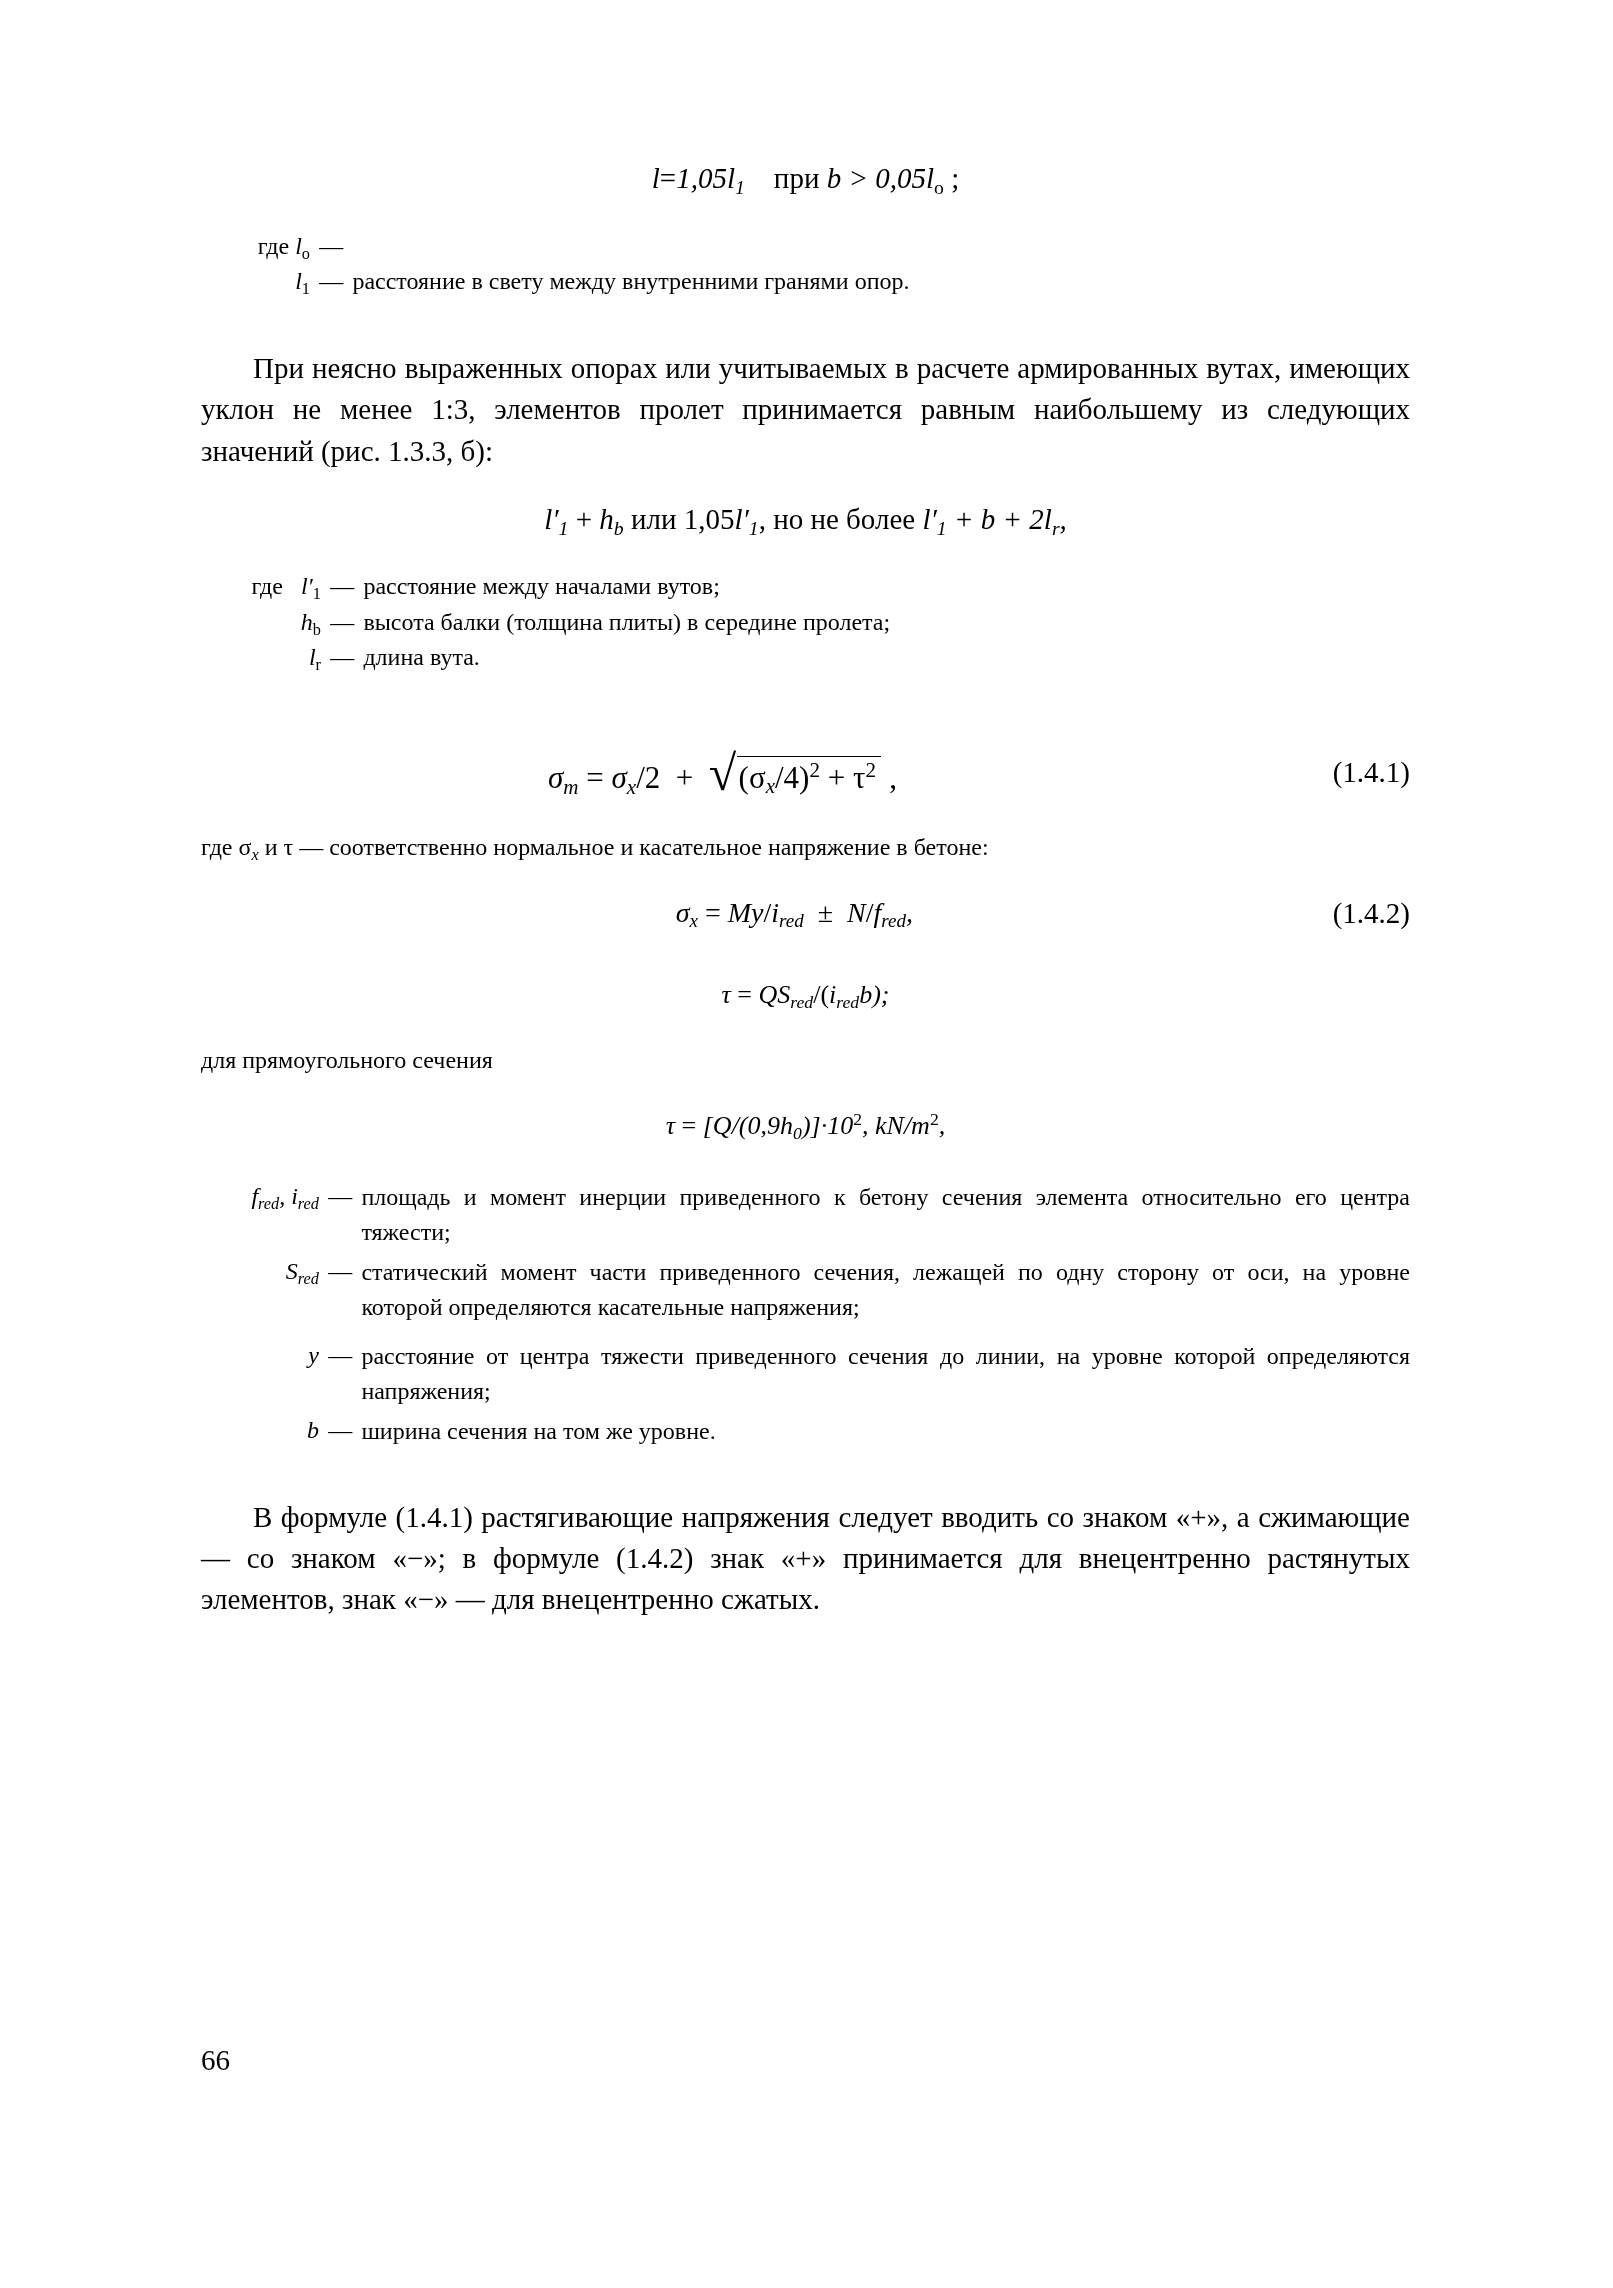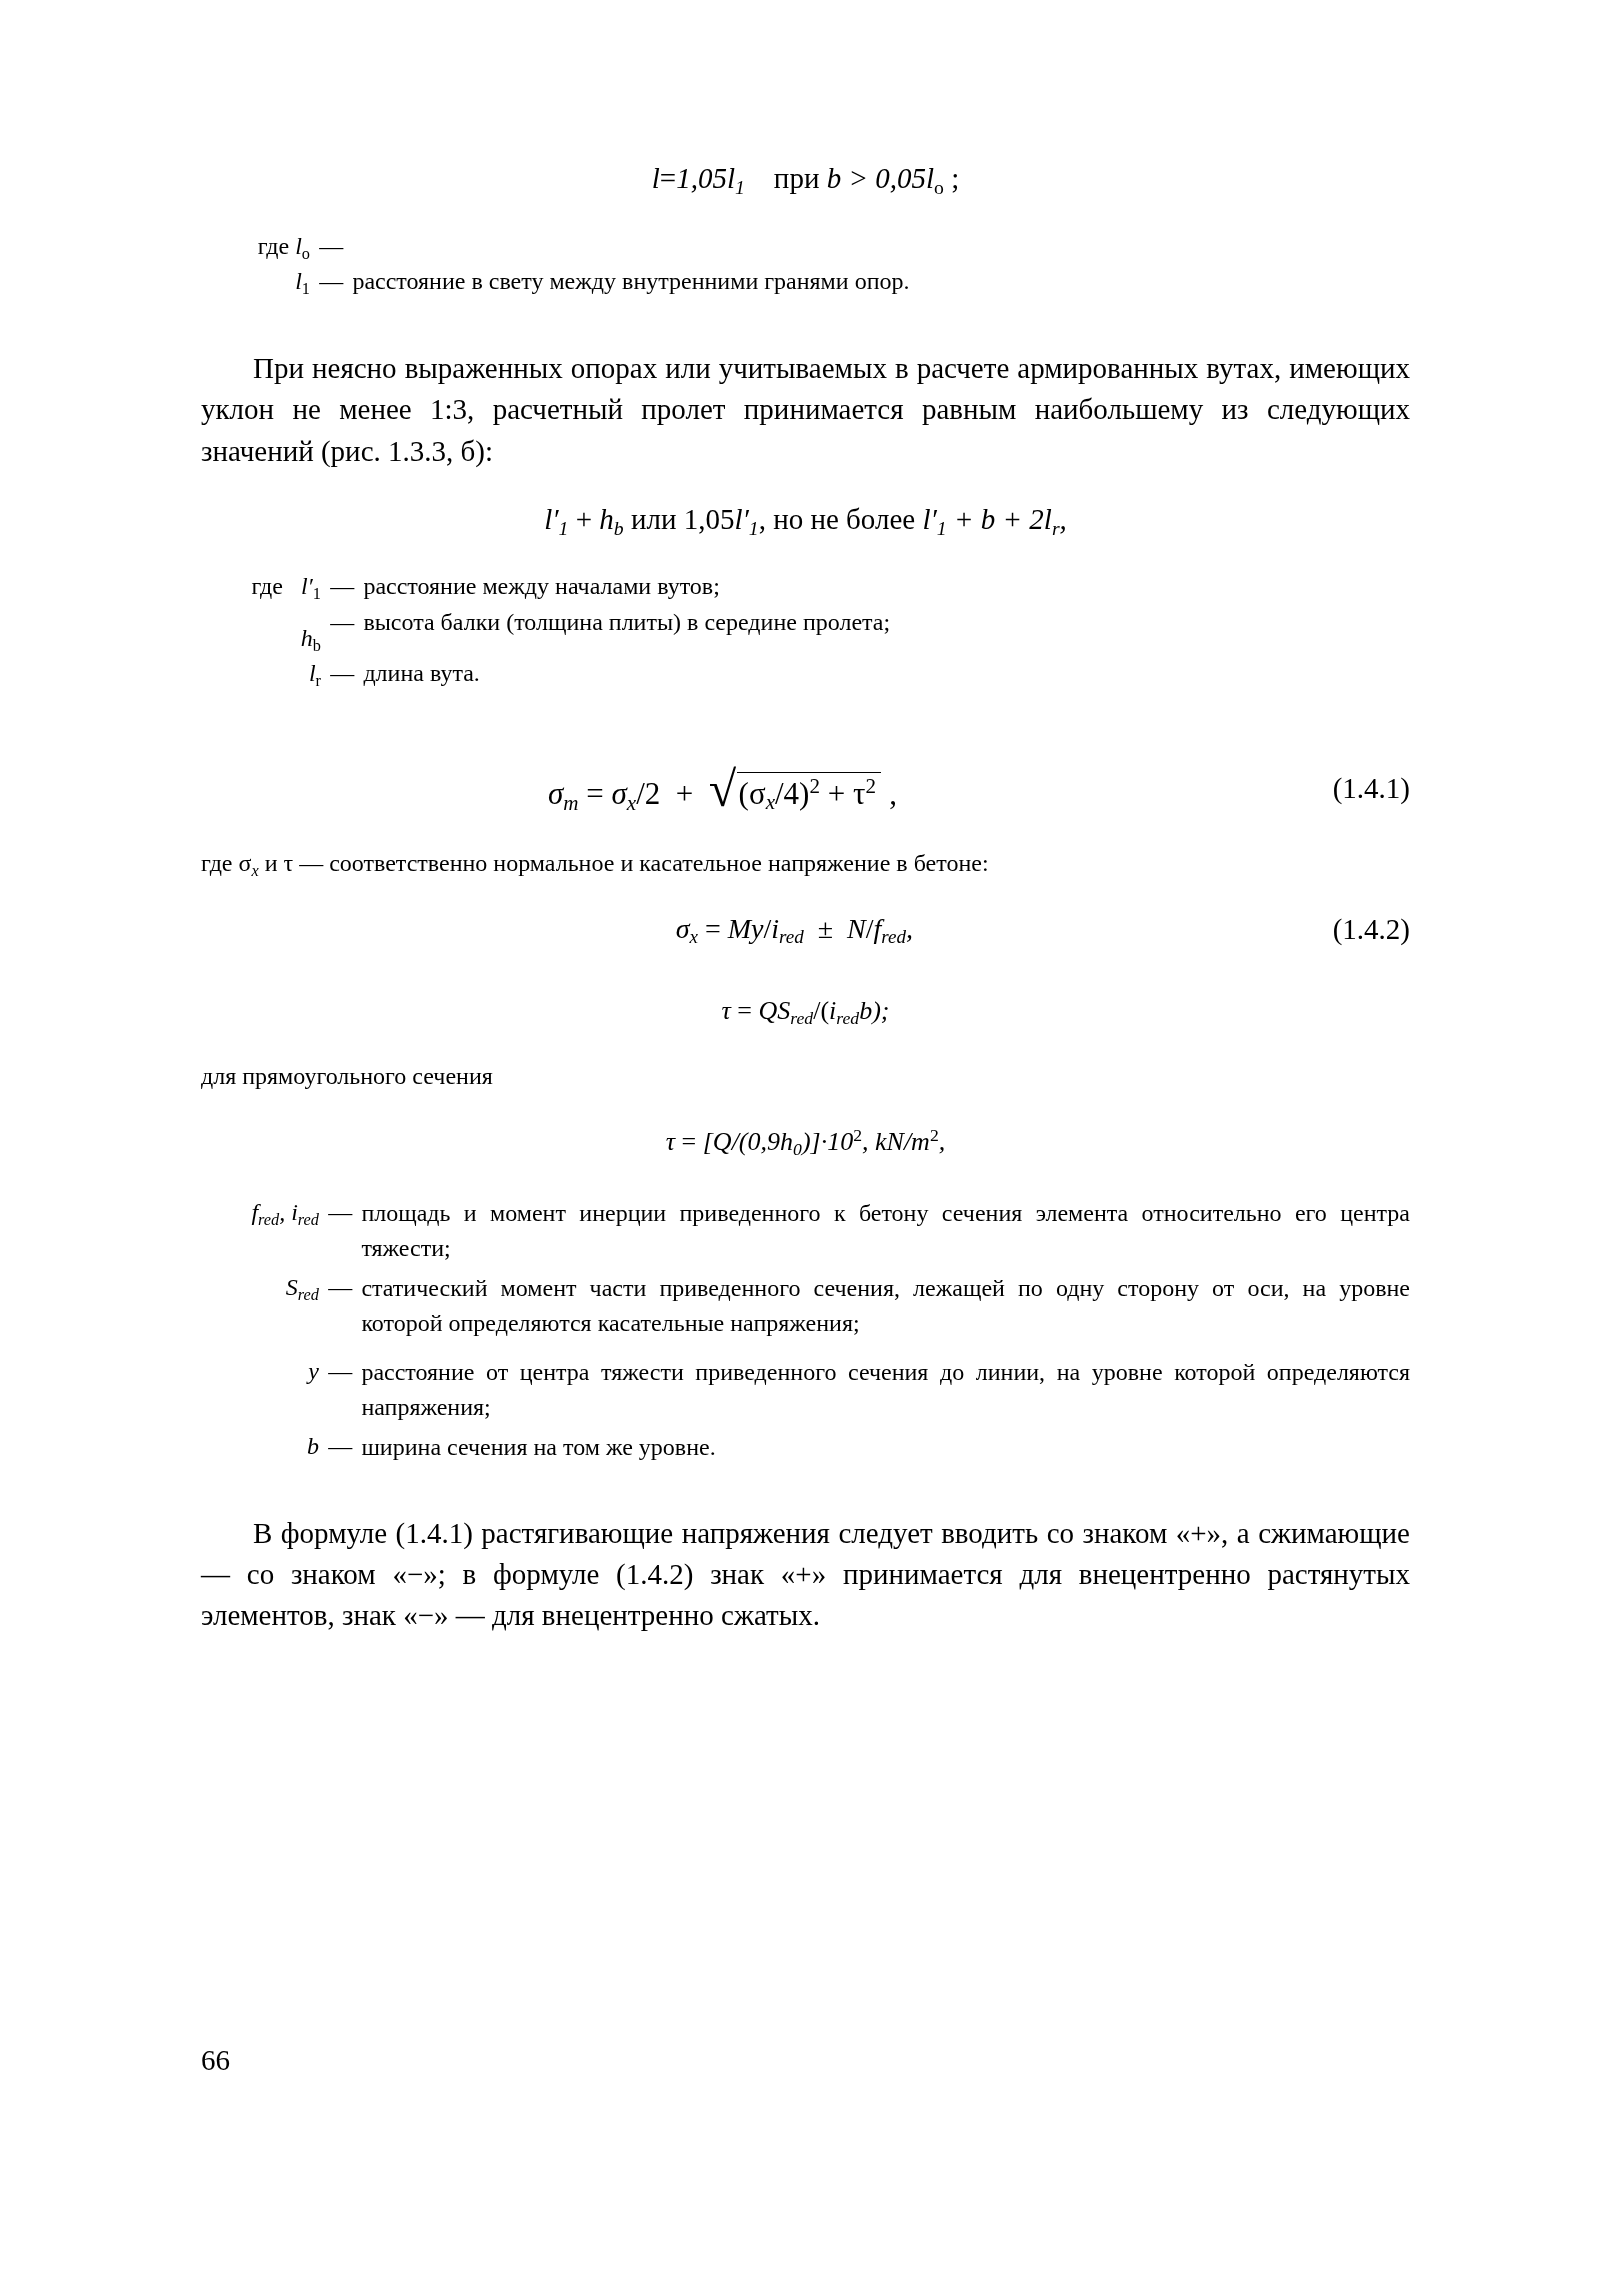--- a/index.html
+++ b/index.html
@@ -135,21 +135,21 @@
         <div class="wlabel" style="width:109px;">
           <span class="it">l</span><sub>1</sub>
         </div>
         <div class="wdash">—</div>
         <div class="wtext">расстояние в свету между внутренними гранями опор.</div>
       </div>
     </div>
 
     <div class="spacer-lg"></div>
 
-    <p class="para">При неясно выраженных опорах или учитываемых в расчете армированных вутах, имеющих уклон не менее 1:3, расчетный пролет принимается равным наибольшему из следующих значений (рис. 1.3.3, б):</p>
+    <p class="para">При неясно выраженных опорах или учитываемых в расчете армированных вутах, имеющих уклон не менее 1:3, элементов пролет принимается равным наибольшему из следующих значений (рис. 1.3.3, б):</p>
 
     <div class="spacer-md"></div>
 
     <div class="formula">
       <span class="it">l</span><span class="it">′</span><sub class="it">1</sub>
       <span>+</span>
       <span class="it">h</span><sub class="it">b</sub>
       <span>или</span>
       <span>1,05</span><span class="it">l</span><span class="it">′</span><sub class="it">1</sub><span>,</span>
       <span>но не более</span>
@@ -162,21 +162,21 @@
     <div class="where-block">
       <div class="wrow">
         <div class="wlabel" style="width:120px;">
           <span>где</span>&nbsp;&nbsp;
           <span class="it">l</span><span class="it">′</span><sub>1</sub>
         </div>
         <div class="wdash">—</div>
         <div class="wtext">расстояние между началами вутов;</div>
       </div>
       <div class="wrow">
-        <div class="wlabel" style="width:120px;margin-top:16px;">
+        <div class="wlabel" style="width:120px;">
           <span class="it">h</span><sub>b</sub>
         </div>
         <div class="wdash">—</div>
         <div class="wtext">высота балки (толщина плиты) в середине пролета;</div>
       </div>
       <div class="wrow">
         <div class="wlabel" style="width:120px;">
           <span class="it">l</span><sub>r</sub>
         </div>
         <div class="wdash">—</div>

